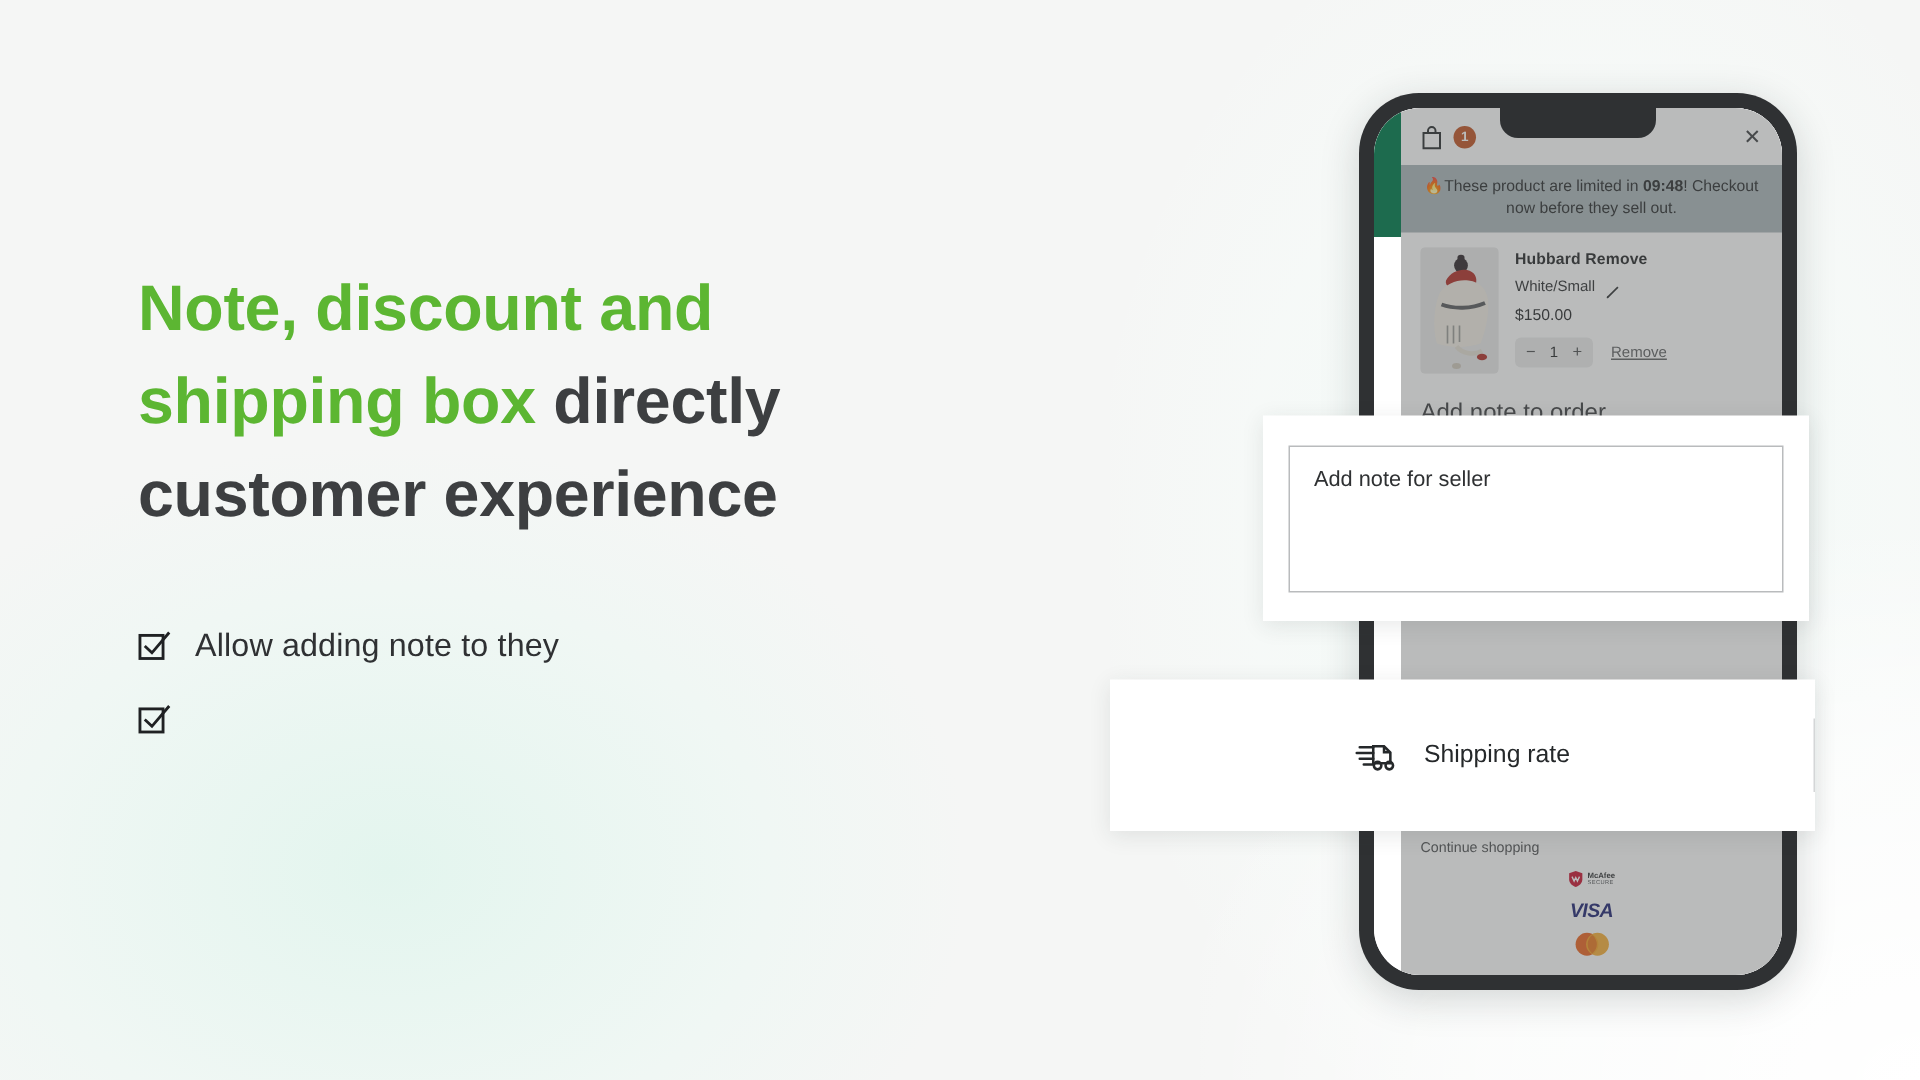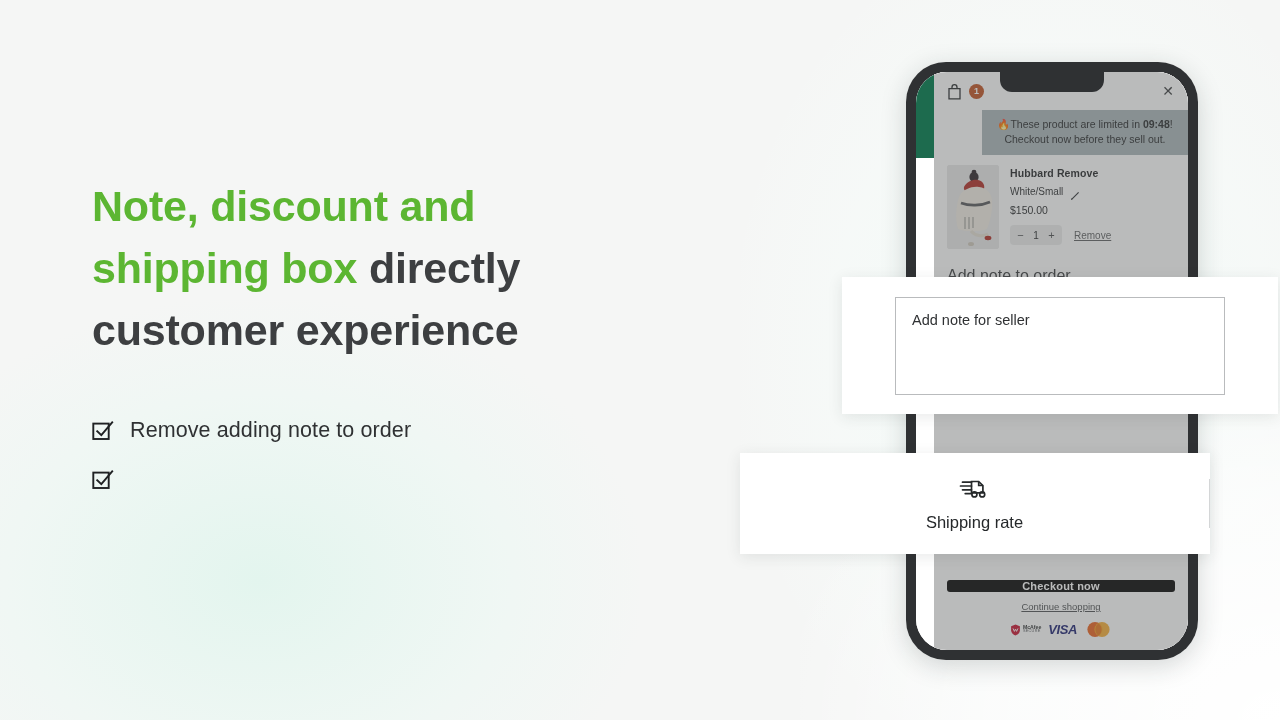--- a/index.html
+++ b/index.html
@@ -150,21 +150,20 @@
     cursor: pointer;
   }
 
   .promo-banner {
     background: #aab5b8;
     color: #25282a;
     font-size: 10.5px;
     line-height: 1.45;
     text-align: center;
     padding: 7px 11px 8px;
-    margin-left: 48px;
   }
   .promo-banner b { font-weight: bold; }
 
   .cart-body {
     flex: 1;
     padding: 10px 12px 0 13px;
     position: relative;
   }
   .line-item { display: flex; gap: 11px; }
   .thumb {
@@ -242,33 +241,32 @@
     color: #ffffff;
     font-size: 11px;
     font-weight: bold;
     text-align: center;
     padding: 0 0;
     border-radius: 3px;
     cursor: pointer;
     letter-spacing: 0.2px;
   }
   .continue-link {
-    text-align: center;
     font-size: 9.5px;
     color: #4d4f51;
     margin-top: 9px;
     cursor: pointer;
-    text-decoration: underline;
   }
   .trust-row {
     display: flex;
     align-items: center;
     justify-content: center;
     gap: 7px;
     margin-top: 9px;
+    flex-direction: column;
   }
   .badge-mcafee {
     display: flex; align-items: center; gap: 2px;
   }
   .mcafee-text {
     display: flex; flex-direction: column;
     line-height: 1;
   }
   .mcafee-text span:first-child { font-size: 5.2px; font-weight: bold; color: #2b2d2f; }
   .mcafee-text span:last-child  { font-size: 3.8px; color: #54565a; letter-spacing: 0.3px; }
@@ -286,21 +284,21 @@
     position: absolute;
     left: 0; top: 0; right: 0; bottom: 0;
     background: rgba(90,92,94,0.42);
     z-index: 30;
   }
 
   
   .note-card {
     position: absolute;
     left: 842px; top: 277px;
-    width: 436px; height: 137px;
+    width: 364px; height: 137px;
     background: #ffffff;
     z-index: 50;
     box-shadow: 0 3px 14px rgba(40,50,48,0.10);
     display: flex;
     align-items: center;
     justify-content: center;
   }
   .note-box {
     width: 330px; height: 98px;
     border: 1px solid #b9bbbd;
@@ -317,21 +315,20 @@
     width: 470px; height: 101px;
     background: #ffffff;
     z-index: 50;
     box-shadow: 0 3px 14px rgba(40,50,48,0.10);
     display: flex;
     align-items: stretch;
   }
   .sd-half {
     flex: 1;
     display: flex;
-    flex-direction: column;
     align-items: center;
     justify-content: center;
     gap: 13px;
     cursor: pointer;
   }
   .sd-label {
     font-size: 16.5px;
     color: #25282a;
   }
   .sd-divider {
@@ -359,21 +356,21 @@
   </h1>
 
   <ul class="feature-list">
     <li class="feature-item">
       <span class="check-icon">
         <svg viewBox="0 0 22 22" width="22" height="22">
           <rect x="1.3" y="3.6" width="15.4" height="15.4" fill="none" stroke="#1f2123" stroke-width="1.9"></rect>
           <polyline points="5.2,11.3 9.3,15.2 20.2,2.4" fill="none" stroke="#1f2123" stroke-width="1.9" stroke-linecap="square"></polyline>
         </svg>
       </span>
-      <span class="feature-text">Remove adding note to order</span>
+      <span class="feature-text">Allow adding note to they</span>
     </li>
     <li class="feature-item">
       <span class="check-icon">
         <svg viewBox="0 0 22 22" width="22" height="22">
           <rect x="1.3" y="3.6" width="15.4" height="15.4" fill="none" stroke="#1f2123" stroke-width="1.9"></rect>
           <polyline points="5.2,11.3 9.3,15.2 20.2,2.4" fill="none" stroke="#1f2123" stroke-width="1.9" stroke-linecap="square"></polyline>
         </svg>
       </span>
     </li>
   </ul>

